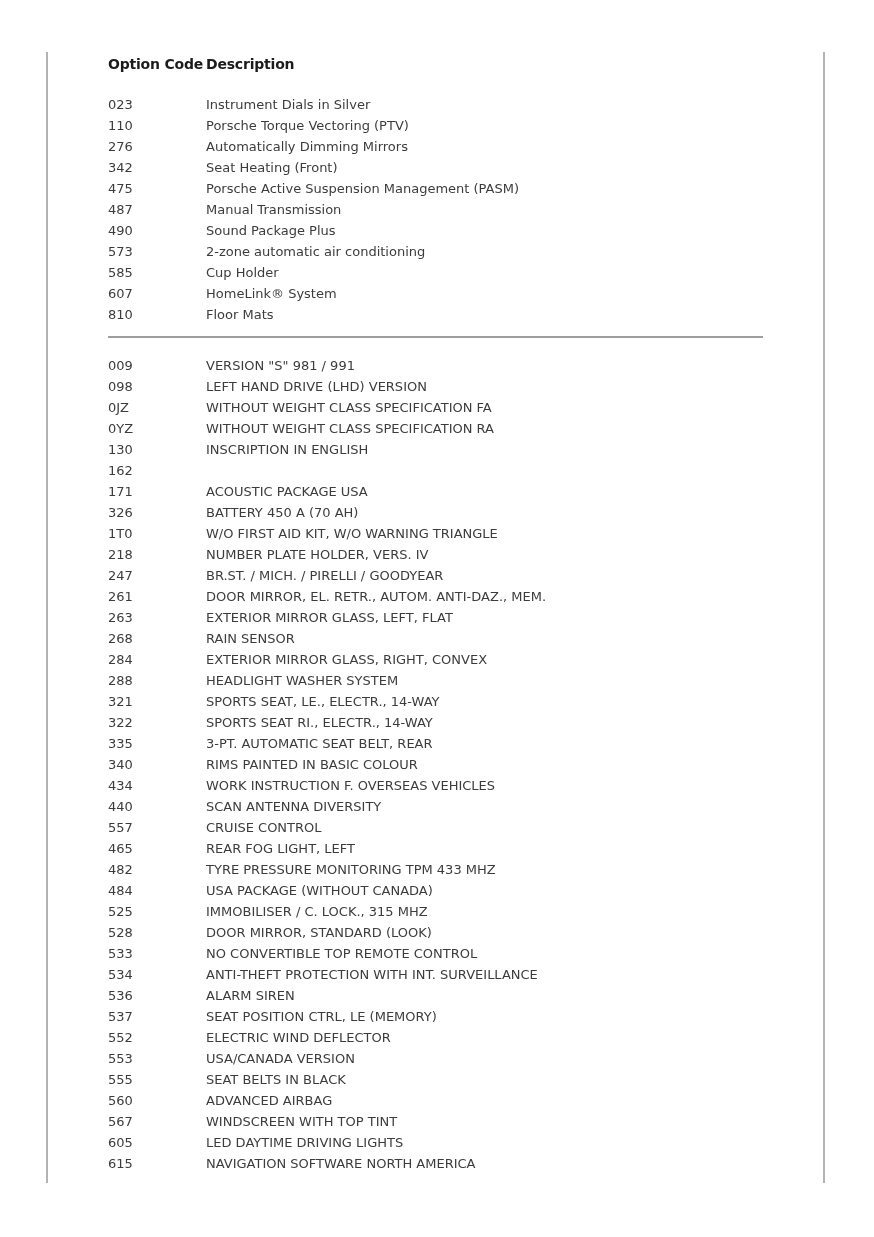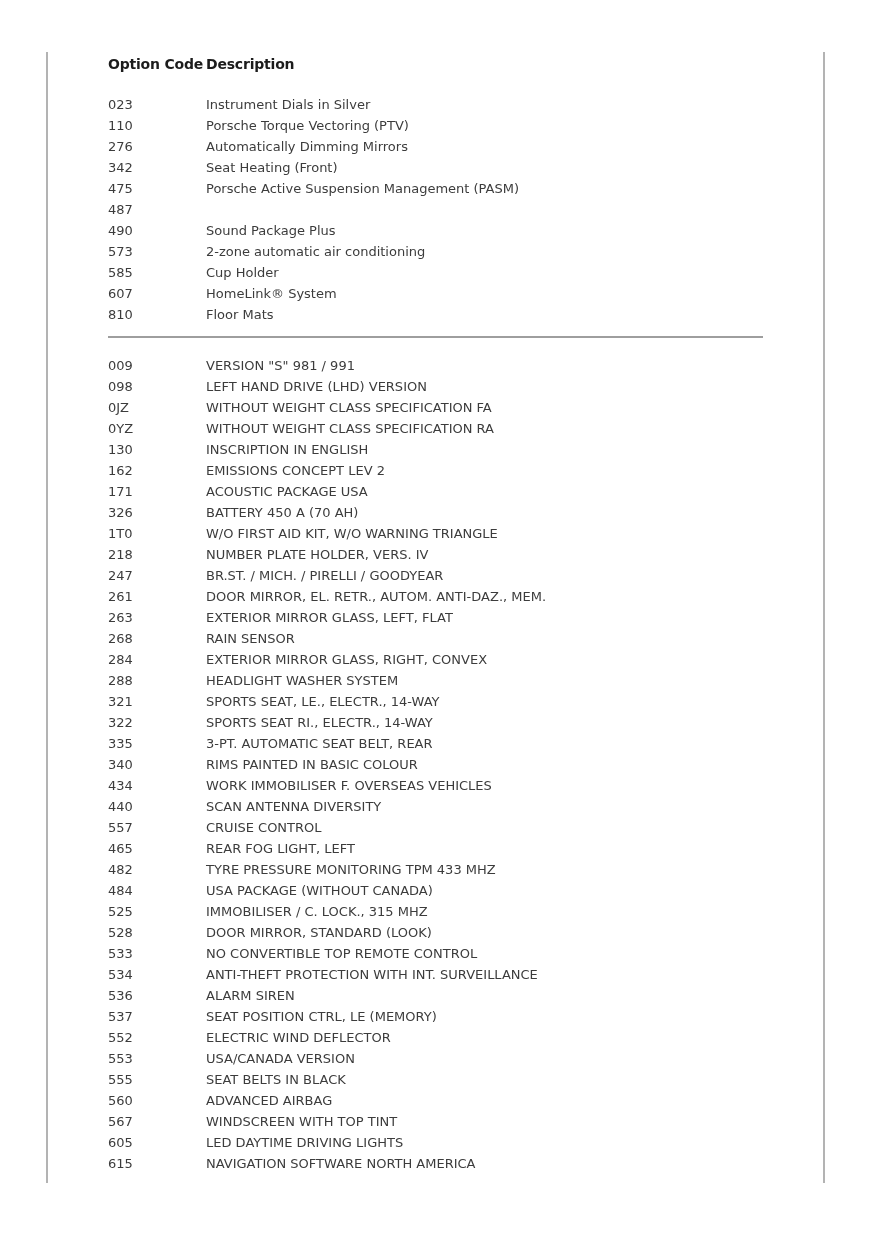--- a/index.html
+++ b/index.html
@@ -92,20 +92,21 @@
         <div class="row">
           <span class="col-code">342</span>
           <span class="col-desc">Seat Heating (Front)</span>
         </div>
         <div class="row">
           <span class="col-code">475</span>
           <span class="col-desc">Porsche Active Suspension Management (PASM)</span>
         </div>
         <div class="row">
           <span class="col-code">487</span>
+          <span class="col-desc">Manual Transmission</span>
         </div>
         <div class="row">
           <span class="col-code">490</span>
           <span class="col-desc">Sound Package Plus</span>
         </div>
         <div class="row">
           <span class="col-code">573</span>
           <span class="col-desc">2-zone automatic air conditioning</span>
         </div>
         <div class="row">
@@ -140,21 +141,20 @@
         <div class="row">
           <span class="col-code">0YZ</span>
           <span class="col-desc">WITHOUT WEIGHT CLASS SPECIFICATION RA</span>
         </div>
         <div class="row">
           <span class="col-code">130</span>
           <span class="col-desc">INSCRIPTION IN ENGLISH</span>
         </div>
         <div class="row">
           <span class="col-code">162</span>
-          <span class="col-desc">EMISSIONS CONCEPT LEV 2</span>
         </div>
         <div class="row">
           <span class="col-code">171</span>
           <span class="col-desc">ACOUSTIC PACKAGE USA</span>
         </div>
         <div class="row">
           <span class="col-code">326</span>
           <span class="col-desc">BATTERY 450 A (70 AH)</span>
         </div>
         <div class="row">
@@ -200,21 +200,21 @@
         <div class="row">
           <span class="col-code">335</span>
           <span class="col-desc">3-PT. AUTOMATIC SEAT BELT, REAR</span>
         </div>
         <div class="row">
           <span class="col-code">340</span>
           <span class="col-desc">RIMS PAINTED IN BASIC COLOUR</span>
         </div>
         <div class="row">
           <span class="col-code">434</span>
-          <span class="col-desc">WORK IMMOBILISER F. OVERSEAS VEHICLES</span>
+          <span class="col-desc">WORK INSTRUCTION F. OVERSEAS VEHICLES</span>
         </div>
         <div class="row">
           <span class="col-code">440</span>
           <span class="col-desc">SCAN ANTENNA DIVERSITY</span>
         </div>
         <div class="row">
           <span class="col-code">557</span>
           <span class="col-desc">CRUISE CONTROL</span>
         </div>
         <div class="row">

